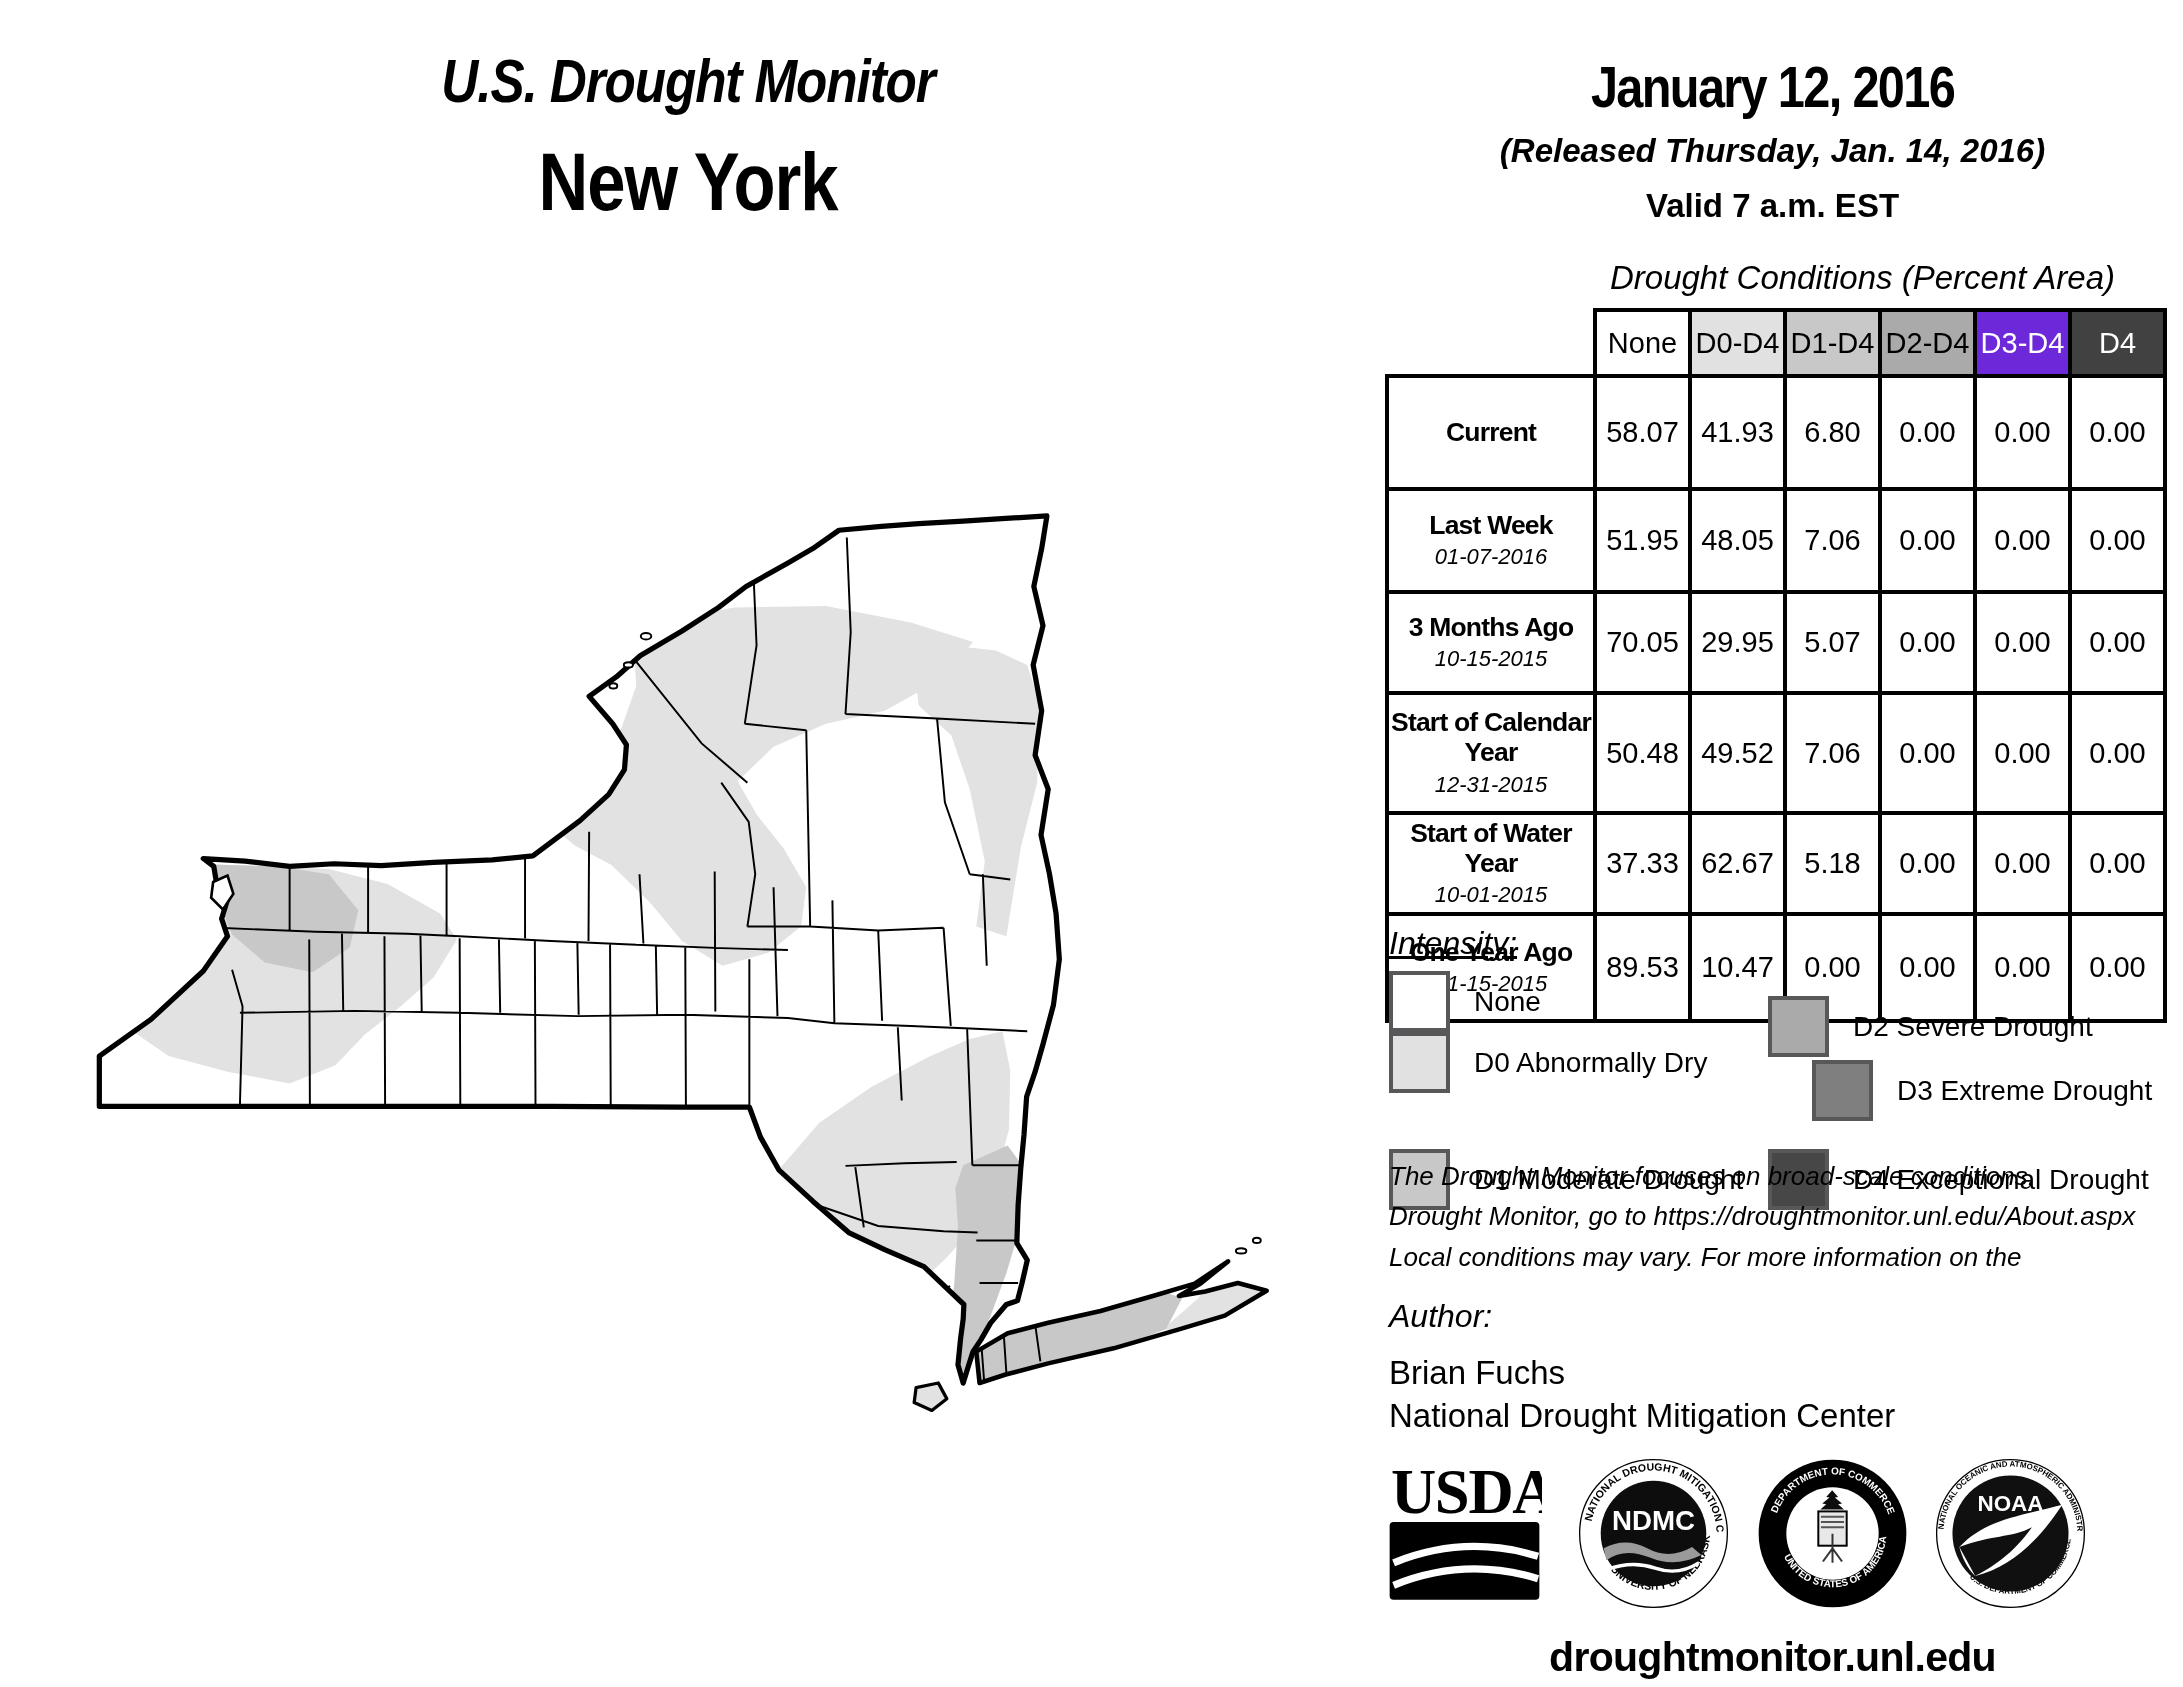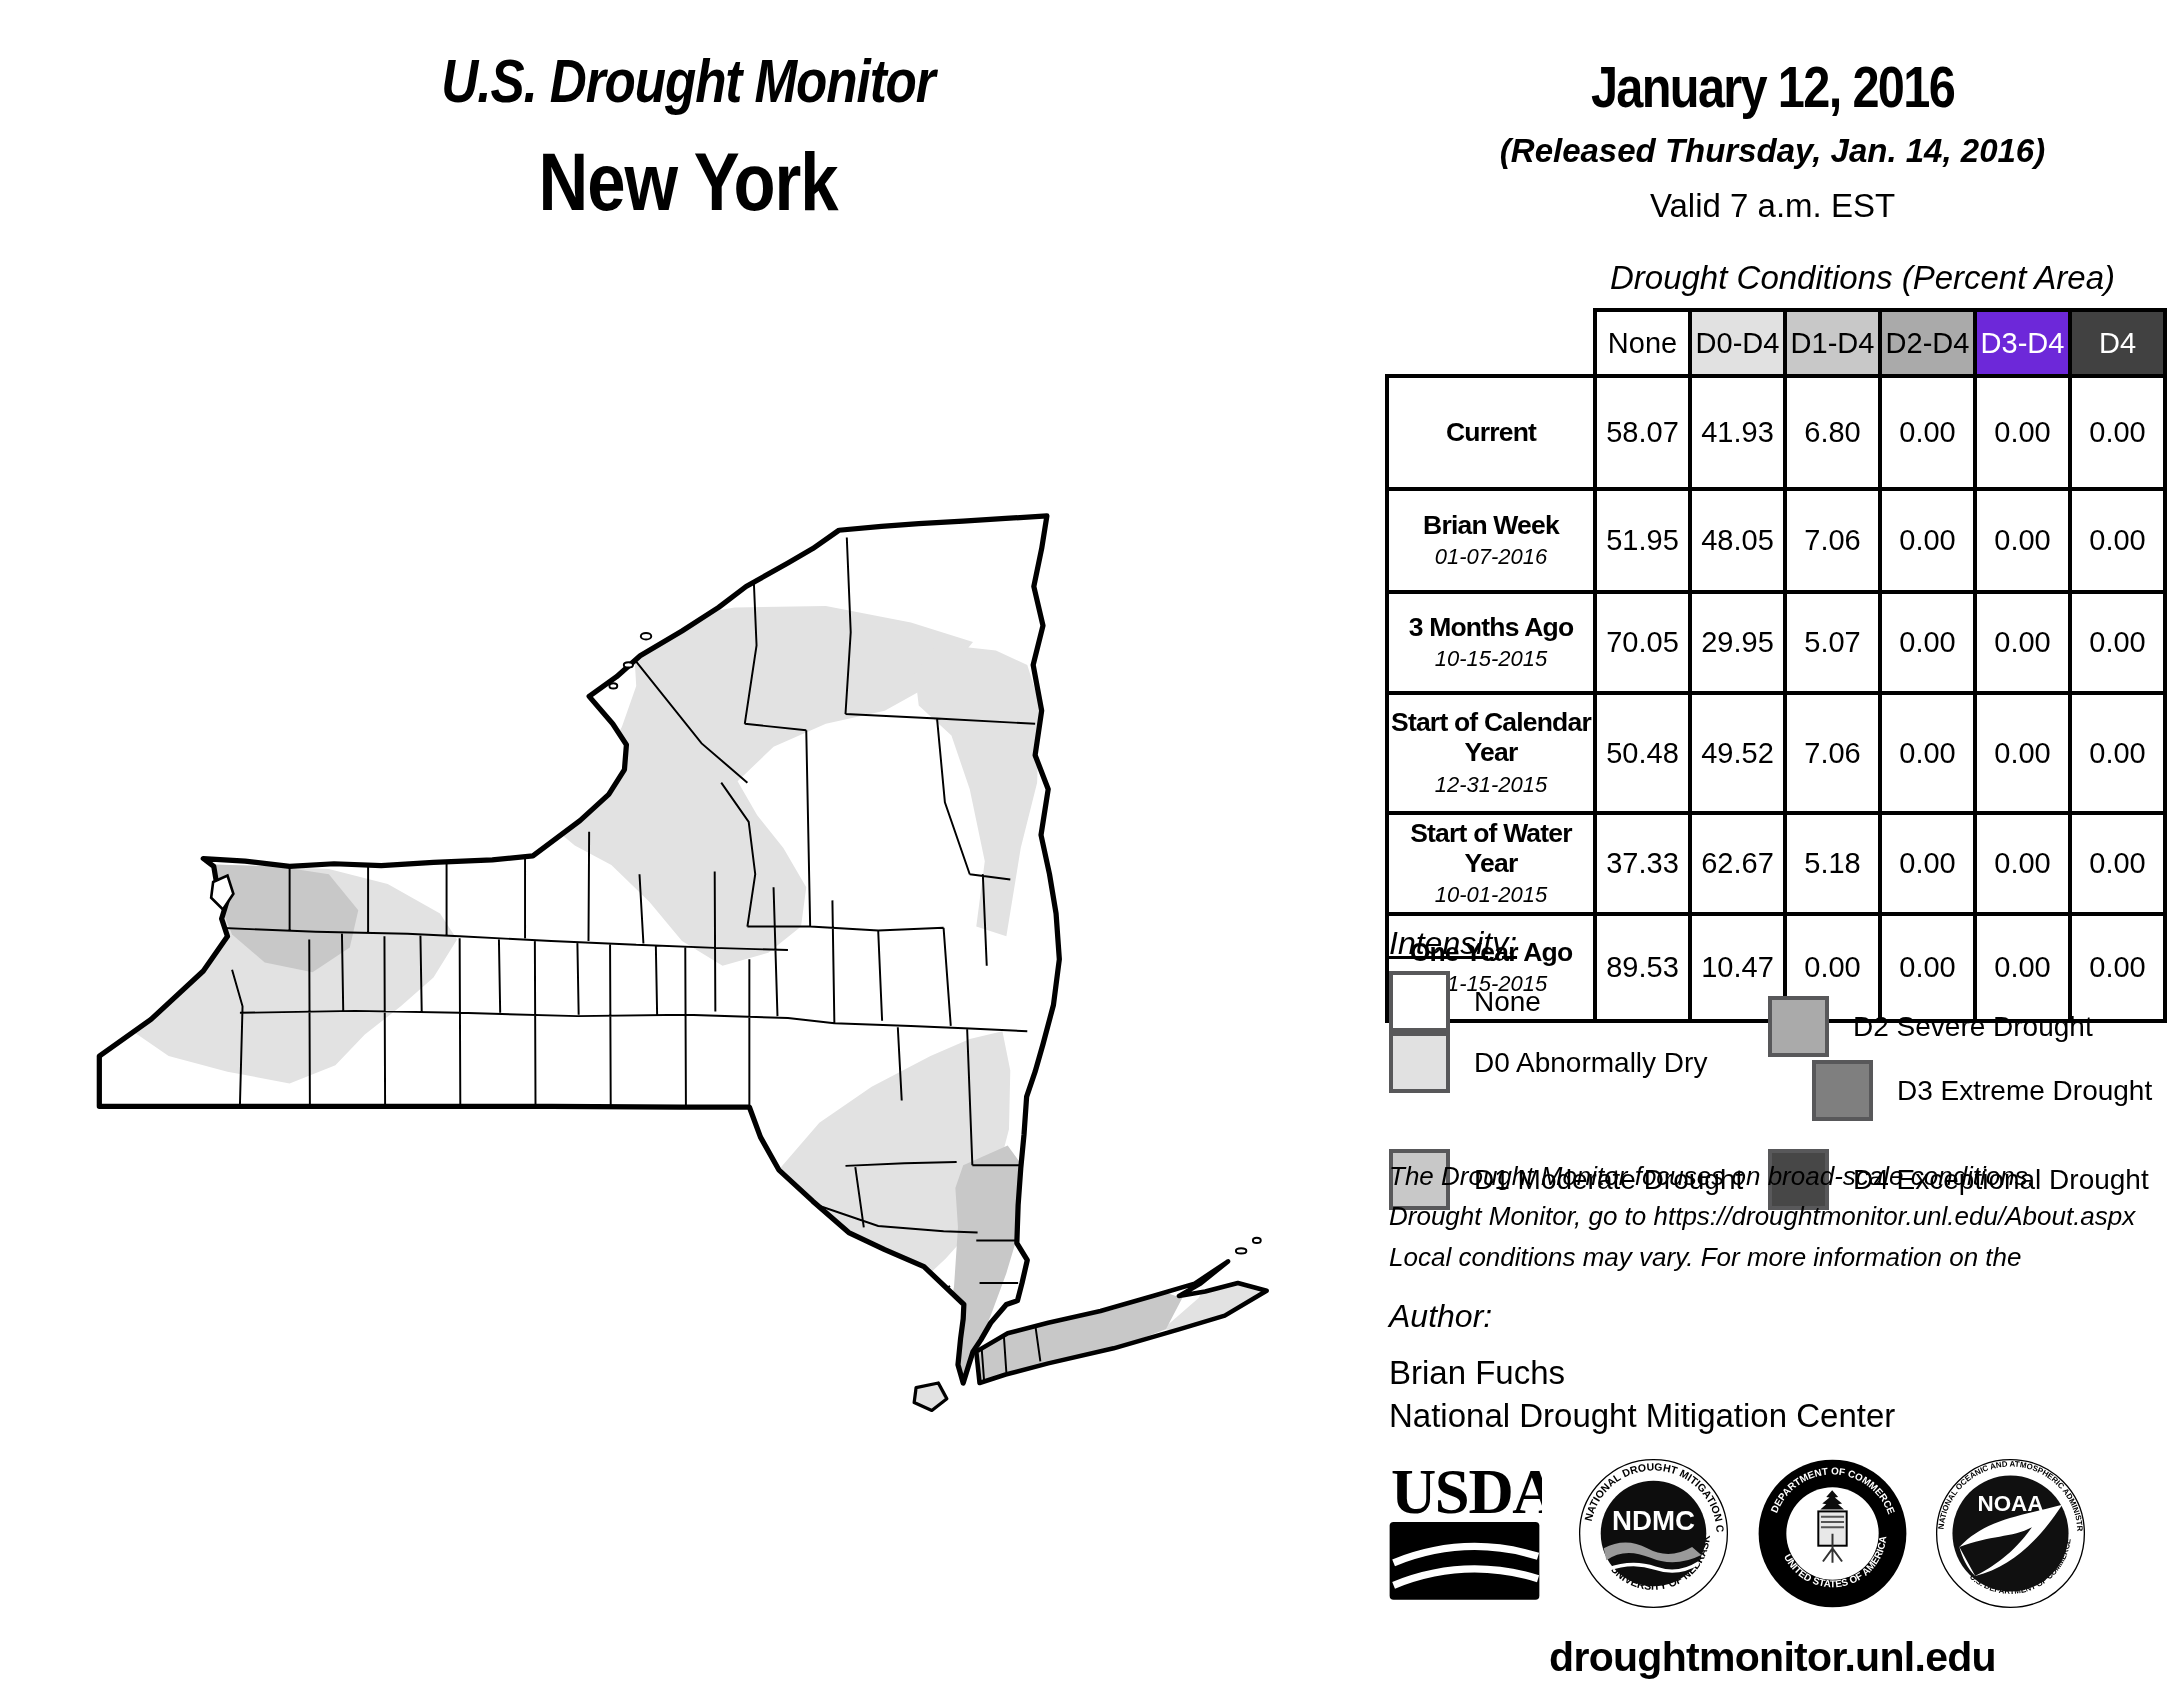--- a/index.html
+++ b/index.html
@@ -11,21 +11,21 @@
   .center{text-align:center;}
   .condensed{transform:scaleX(0.84);transform-origin:center;}
 
   
   #title-block{left:225px;top:46px;width:926px;}
   #title-line1{font-size:61px;font-weight:bold;font-style:italic;letter-spacing:-1.3px;}
   #title-line2{font-size:82px;font-weight:bold;margin-top:18.5px;letter-spacing:-1.3px;}
   #date-block{left:1422px;top:53px;width:701px;}
   #date-main{font-size:58px;font-weight:bold;letter-spacing:-2px;}
   #date-released{font-size:33px;font-weight:bold;font-style:italic;margin-top:12px;}
-  #date-valid{font-size:33px;font-weight:normal;margin-top:17px;}
+  #date-valid{font-size:33px;font-weight:bold;margin-top:17px;}
 
   
   #table-title{left:1588px;top:259px;width:549px;font-size:33px;font-style:italic;}
   #drought-table{left:1385px;top:308px;border-collapse:collapse;}
   #drought-table td,#drought-table th{
     border:4.6px solid #000;text-align:center;vertical-align:middle;padding:0;
   }
   #drought-table th{font-weight:normal;font-size:29px;width:91px;height:62px;}
   #drought-table td.corner{border:none;background:#fff;width:204px;}
   #drought-table td.rowlabel{width:204px;background:#fff;margin-left:36px;}
@@ -87,21 +87,21 @@
         </td>
     <td class="val">58.07</td>
     <td class="val">41.93</td>
     <td class="val">6.80</td>
     <td class="val">0.00</td>
     <td class="val">0.00</td>
     <td class="val">0.00</td>
   </tr>
   <tr class="r2">
     <td class="rowlabel">
-      <div class="lbl">Brian Week</div>
+      <div class="lbl">Last Week</div>
       <div class="dt">01-07-2016</div>
     </td>
     <td class="val">51.95</td>
     <td class="val">48.05</td>
     <td class="val">7.06</td>
     <td class="val">0.00</td>
     <td class="val">0.00</td>
     <td class="val">0.00</td>
   </tr>
   <tr class="r3">

